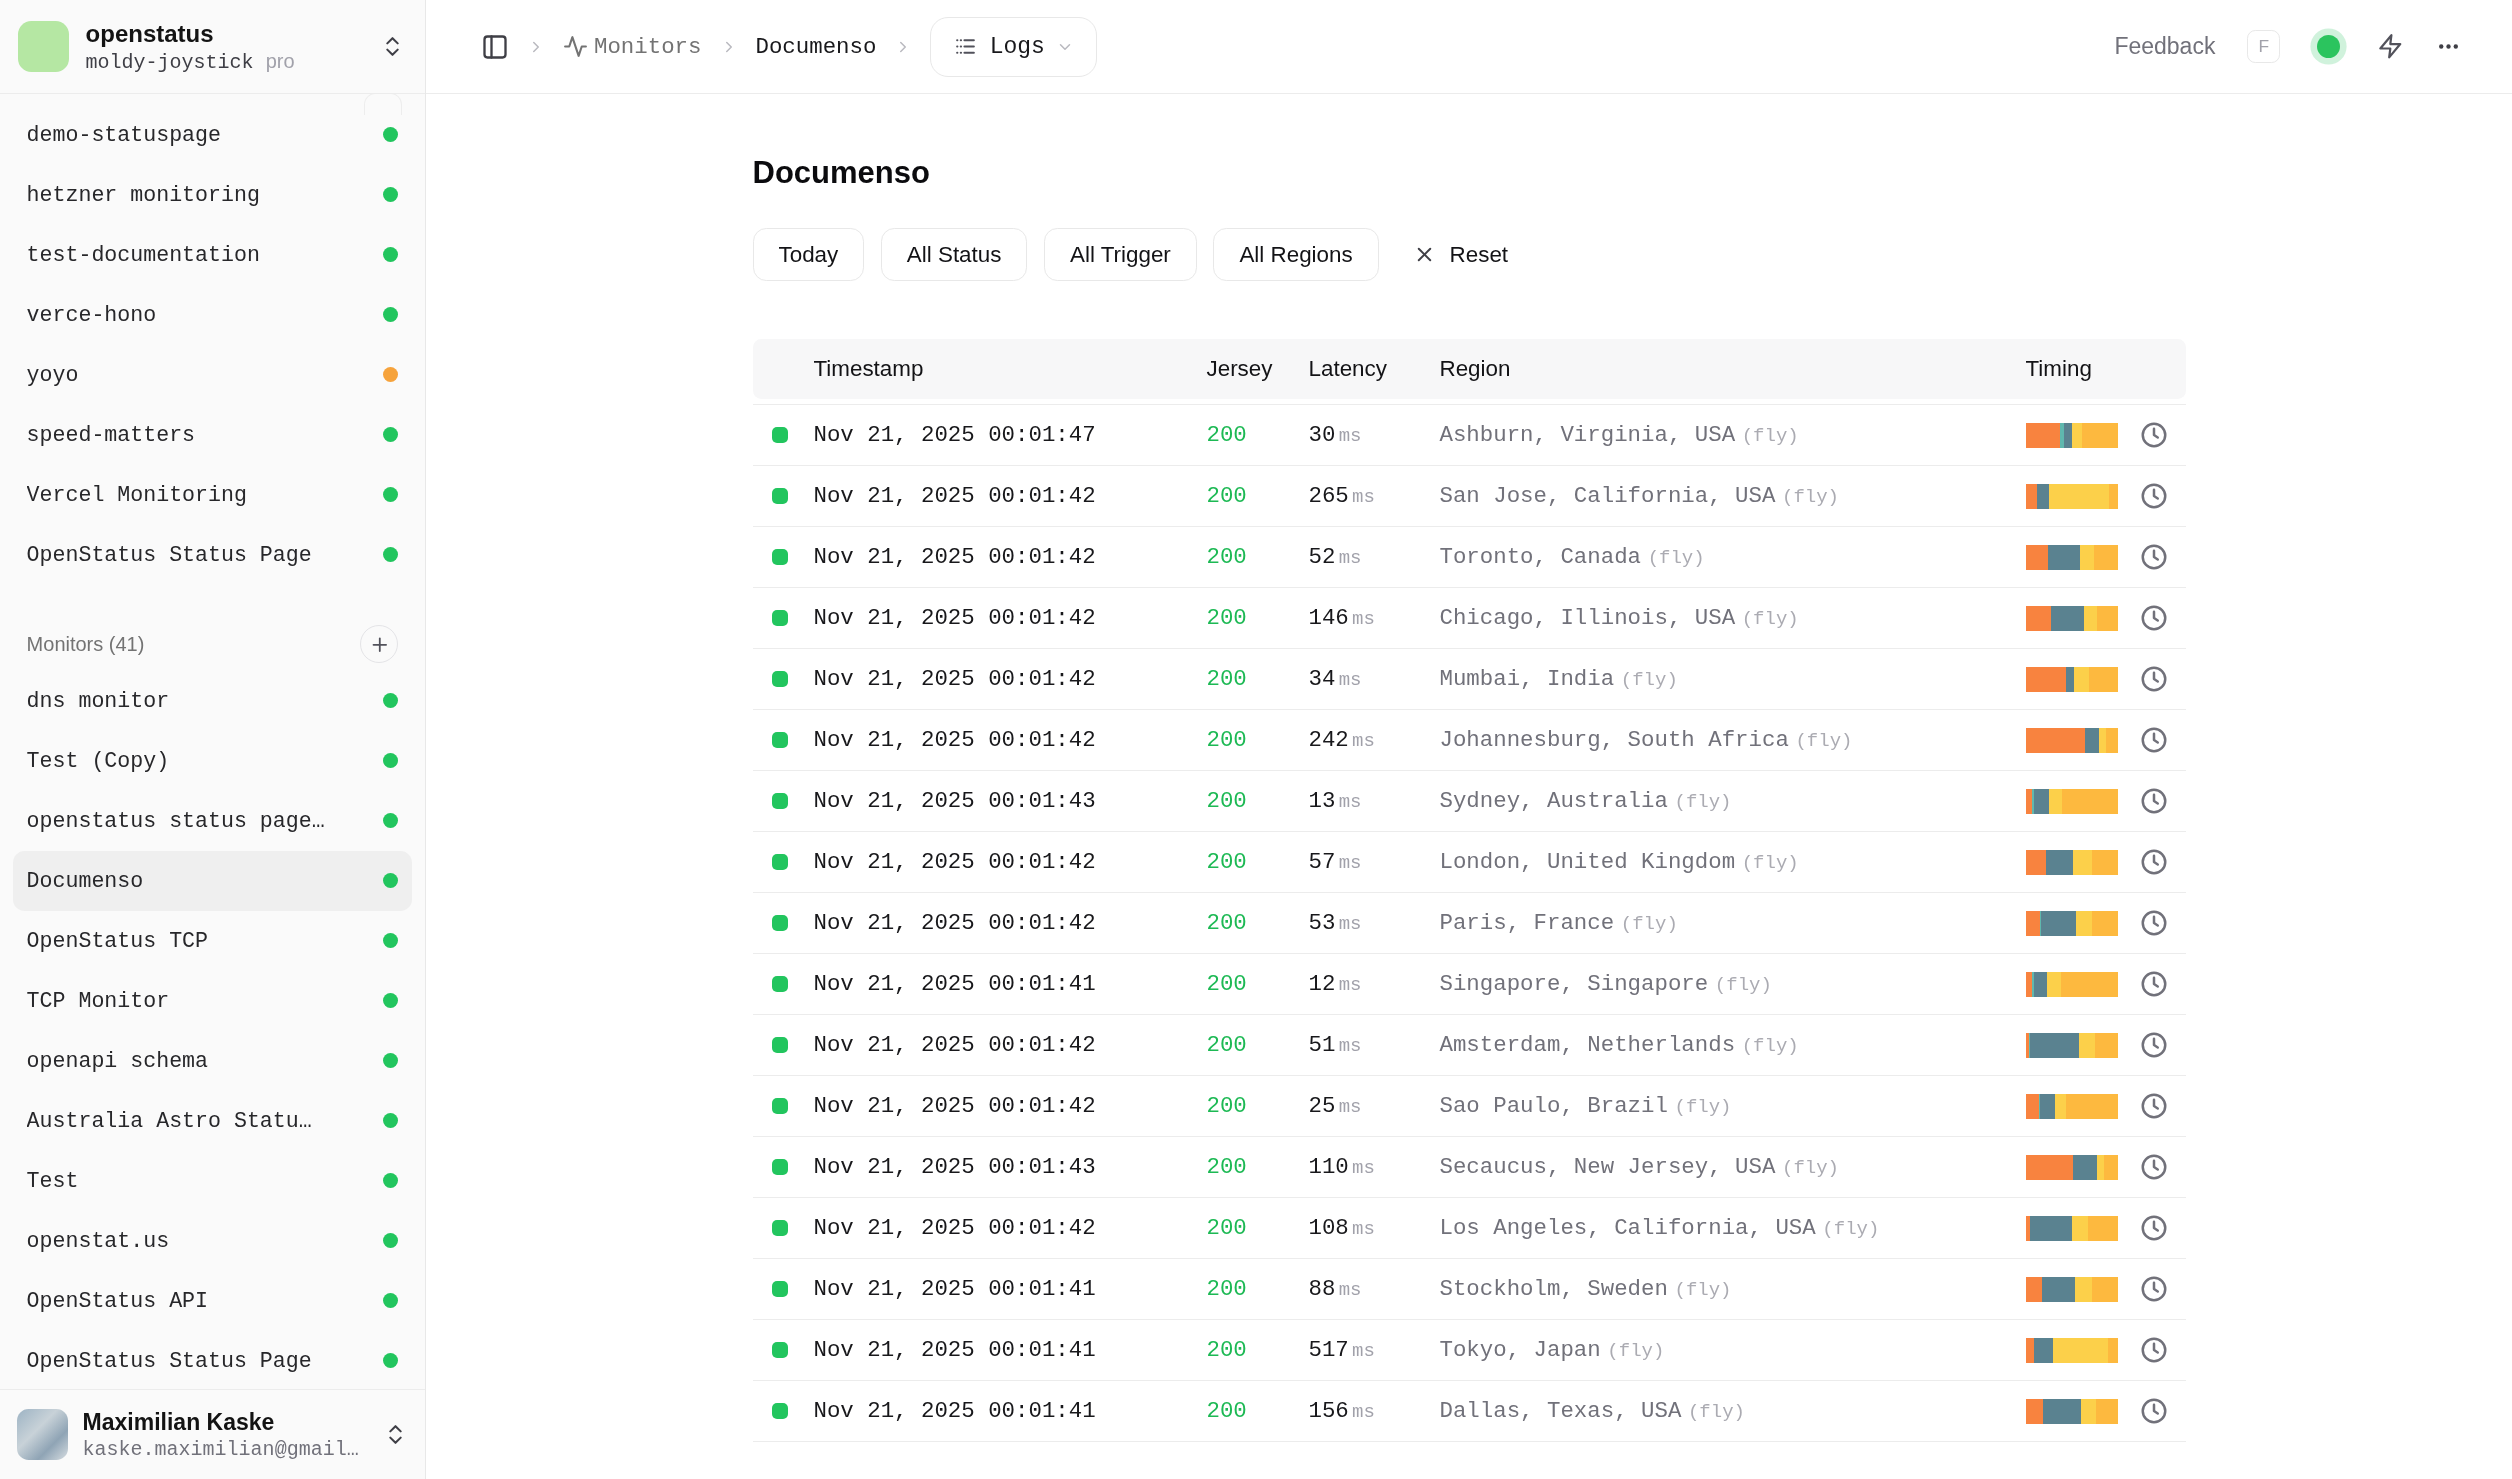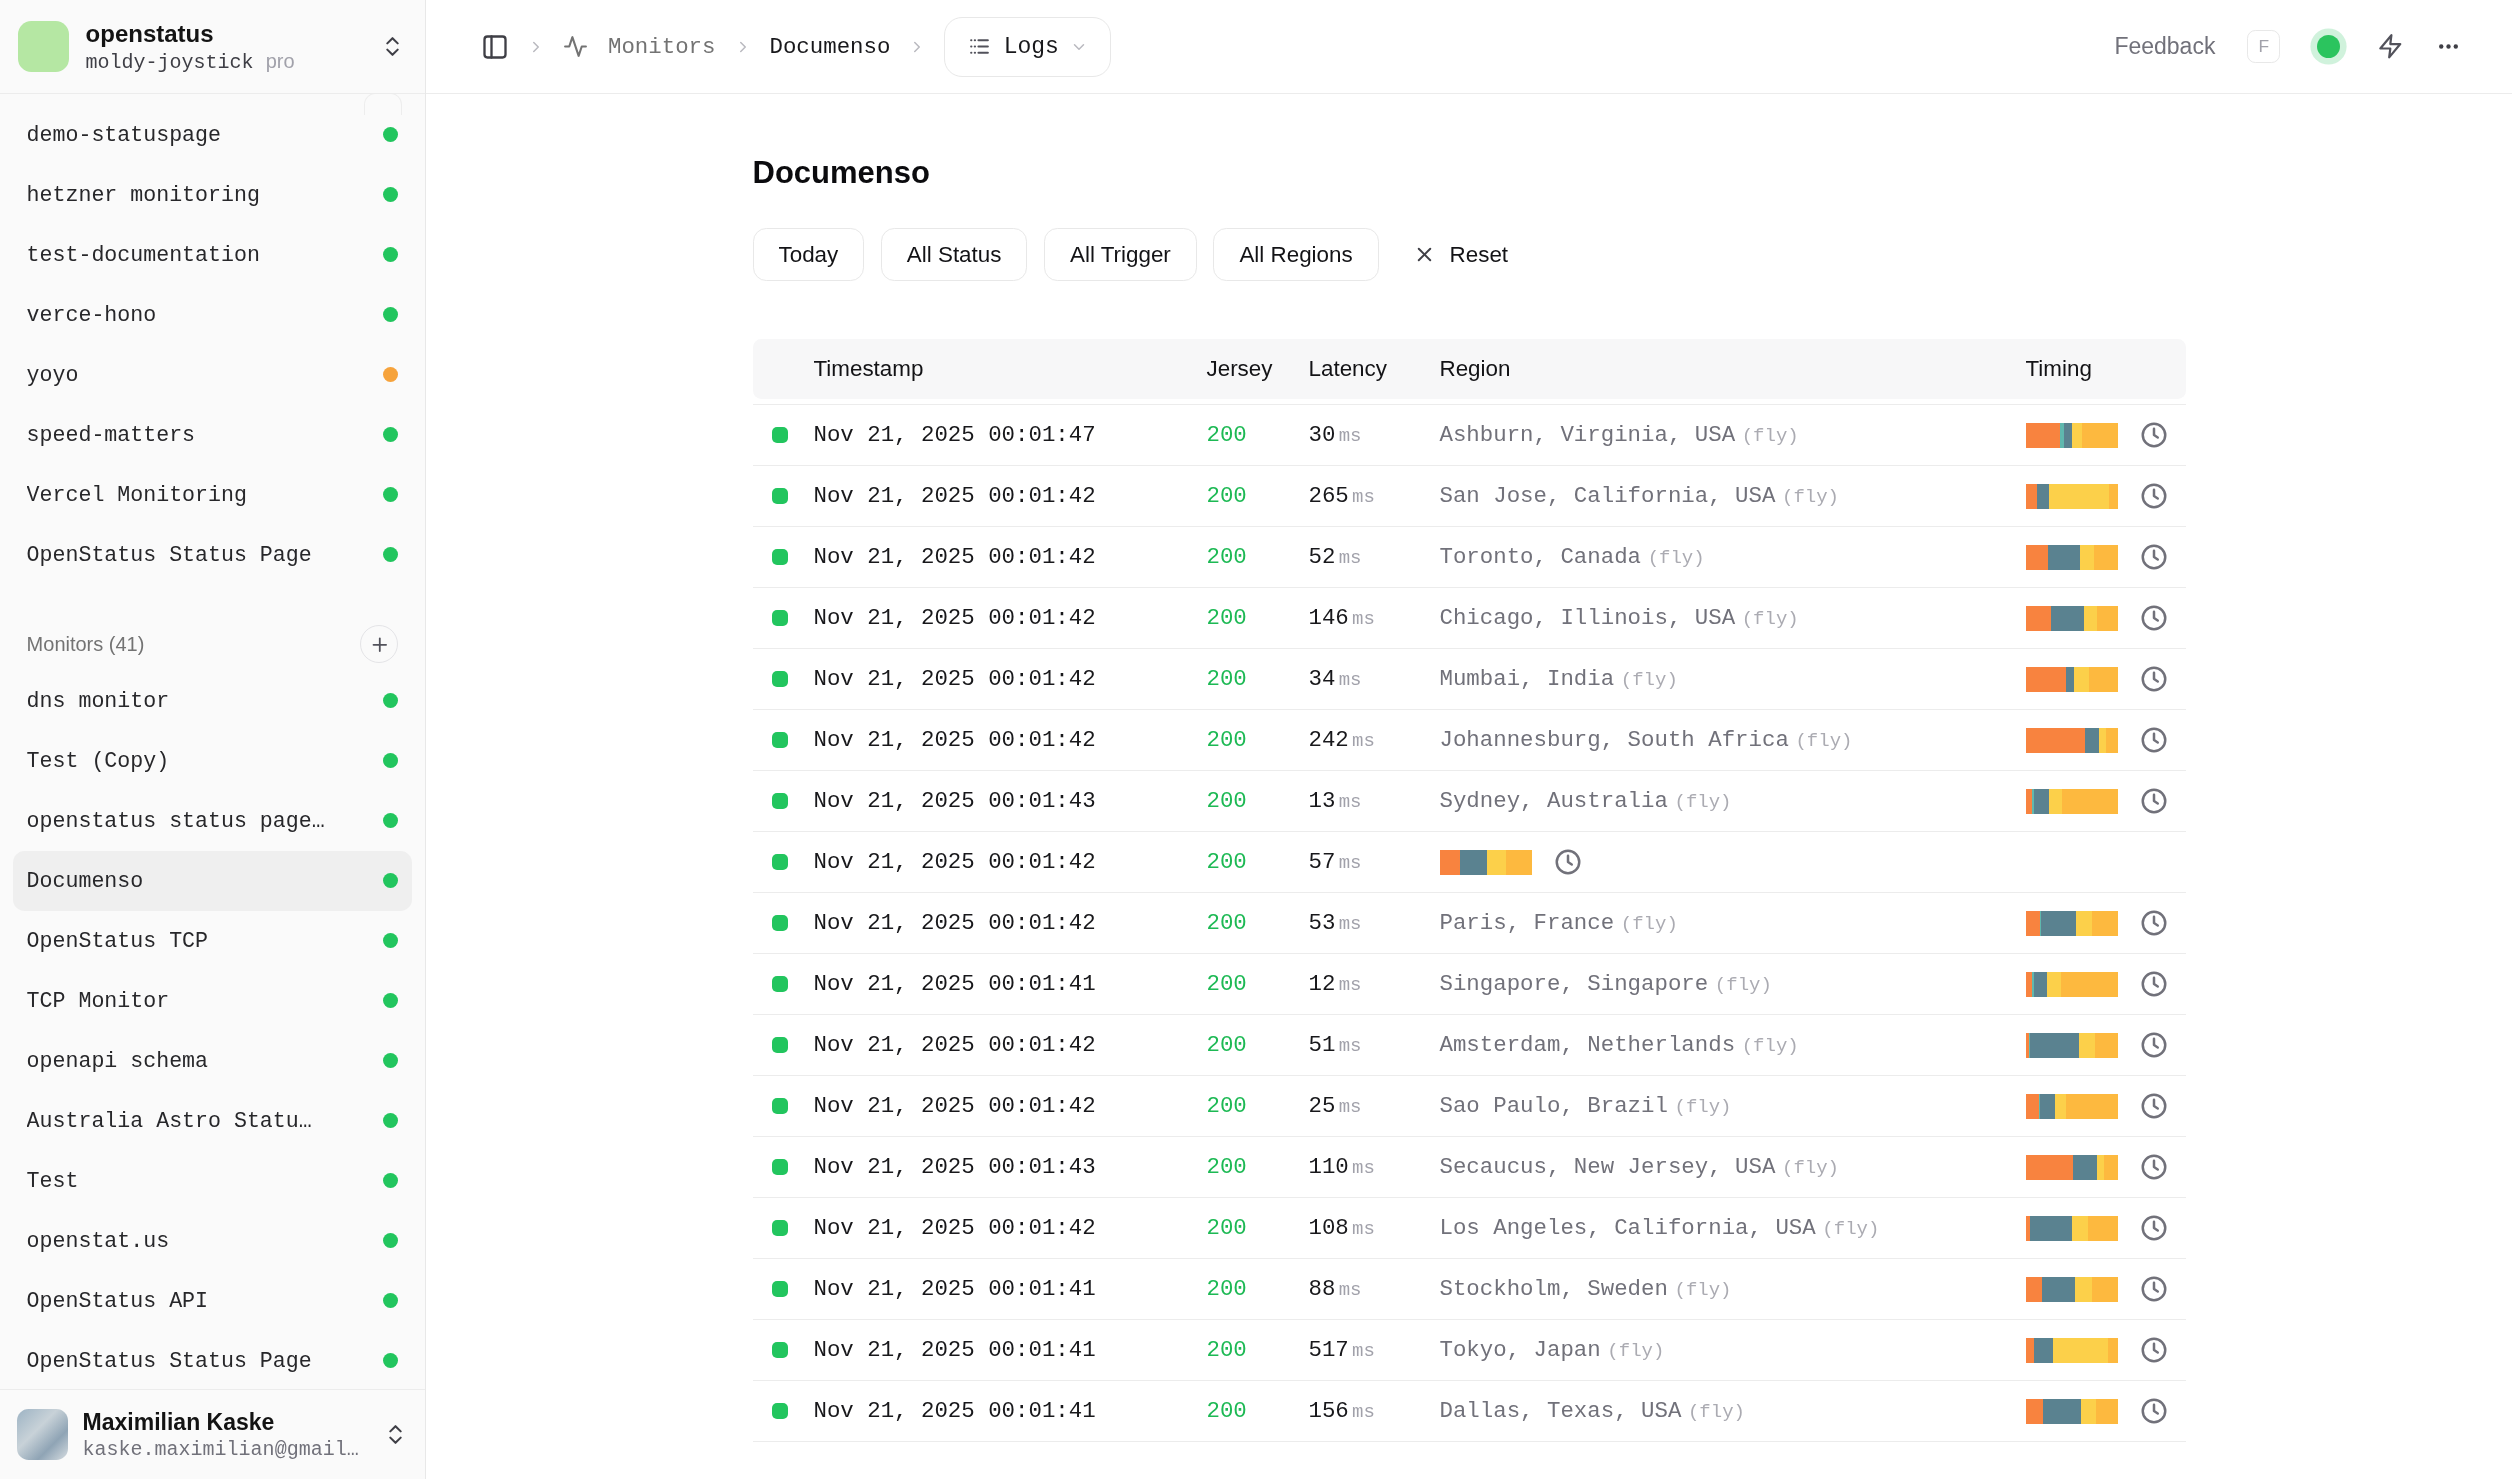--- a/index.html
+++ b/index.html
@@ -40,21 +40,21 @@
     background:linear-gradient(135deg,#9db3c4 0%,#c8d2d8 40%,#8fa4b5 70%,#d7dde1 100%); }
   .user-text { flex:1; min-width:0; }
   .user-name { font-size:23px; font-weight:bold; line-height:29px; color:#131313; }
   .user-email { font-size:20px; line-height:25px; color:#71717a; white-space:nowrap; overflow:hidden; }
 
   
   .main { flex:1; display:flex; flex-direction:column; min-width:0; }
   .topbar { height:94px; flex:0 0 94px; border-bottom:1.7px solid #ececec;
     display:flex; align-items:center; padding:0 51px 0 55px; gap:18px; }
   .crumb-sep { flex:0 0 auto; }
-  .crumb { display:flex; align-items:center; gap:20px; font-size:22.4px; cursor:pointer; }
+  .crumb { display:flex; align-items:center; gap:6px; font-size:22.4px; cursor:pointer; }
   .crumb.muted { color:#737373; }
   .crumb.current { color:#18181b; }
   .logs-btn { display:flex; align-items:center; gap:11.6px; height:60px; padding:0 21.6px;
     border:1.7px solid #e8e8e8; border-radius:18px; background:#fff; cursor:pointer; }
   .logs-btn .txt { font-size:23px; color:#18181b;text-align:right; }
   .topbar-right { margin-left:auto; display:flex; align-items:center; gap:32px; }
   .feedback { font-size:23px; color:#71717a; cursor:pointer; }
   .kbd { width:33px; height:33px; border:1.7px solid #e8e8e8; border-radius:8.3px;
     display:flex; align-items:center; justify-content:center; font-size:17.4px; color:#a1a1aa; background:#fff; }
   .status-orb { width:23px; height:23px; border-radius:50%; margin:0 5px;
@@ -484,20 +484,21 @@
     </div>
   </div>
 
   <div class="trow">
     <div>
                   <span class="sq" style="background: rgb(34, 197, 94);"></span>
                 </div>
     <div class="c-ts mono">Nov 21, 2025 00:01:42</div>
     <div class="c-status mono" style="color: rgb(29, 185, 84);">200</div>
     <div class="c-lat mono"><span>57</span><span class="unit">ms</span></div>
+    <div class="c-reg mono"><span>London, United Kingdom</span><span class="fly">(fly)</span></div>
     <div class="c-timing">
       <div class="bar">
                     <span style="flex-grow: 22; background: rgb(248, 131, 63);"></span>
                     <span style="flex-grow: 30; background: rgb(90, 130, 144);"></span>
                     <span style="flex-grow: 20; background: rgb(252, 208, 74);"></span>
                     <span style="flex-grow: 28; background: rgb(253, 185, 63);"></span>
                   </div>
       <svg class="icon" width="30" height="30" viewBox="0 0 24 24" style="stroke:#71717a;">
                     <circle cx="12" cy="12" r="9"></circle>
                     <path d="M12 7v5l3 2"></path>

